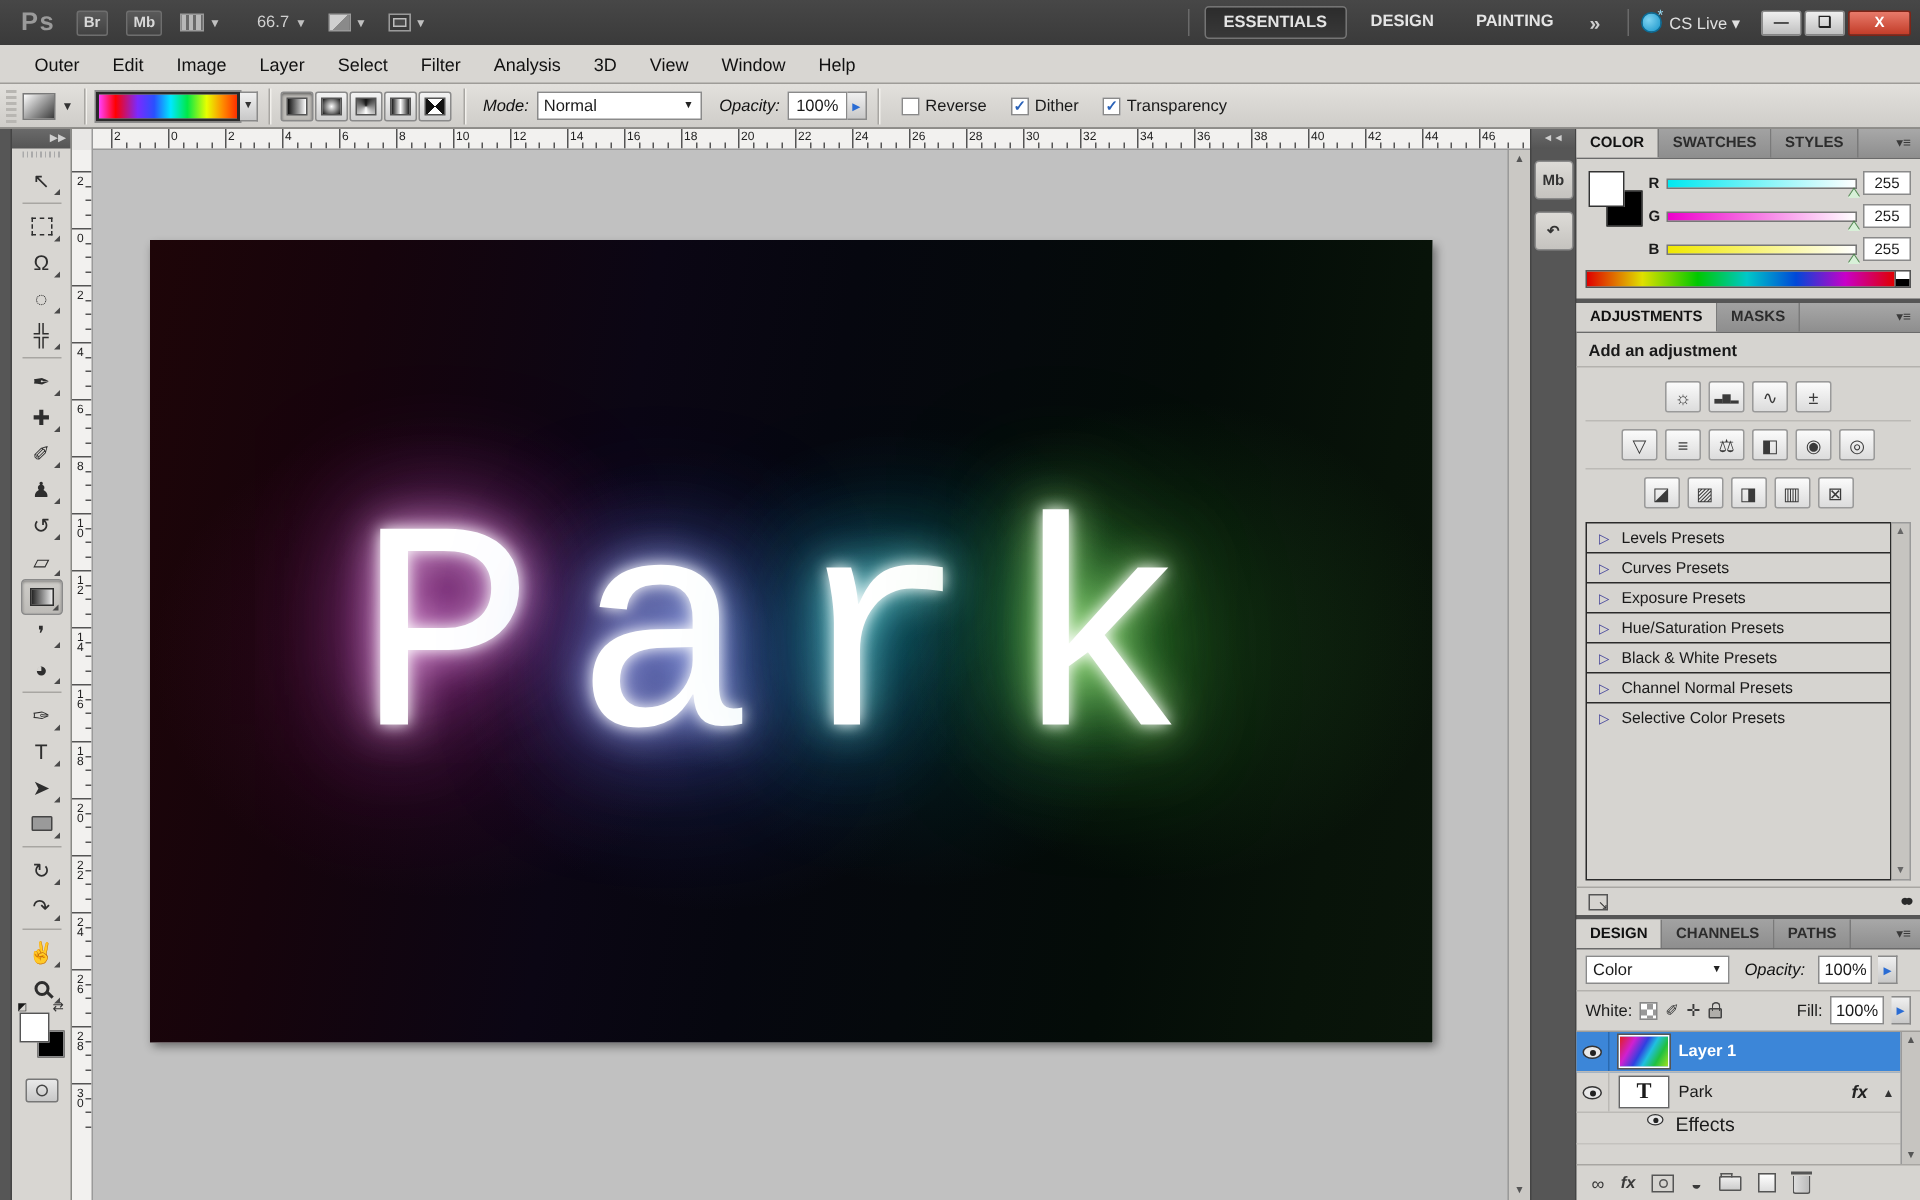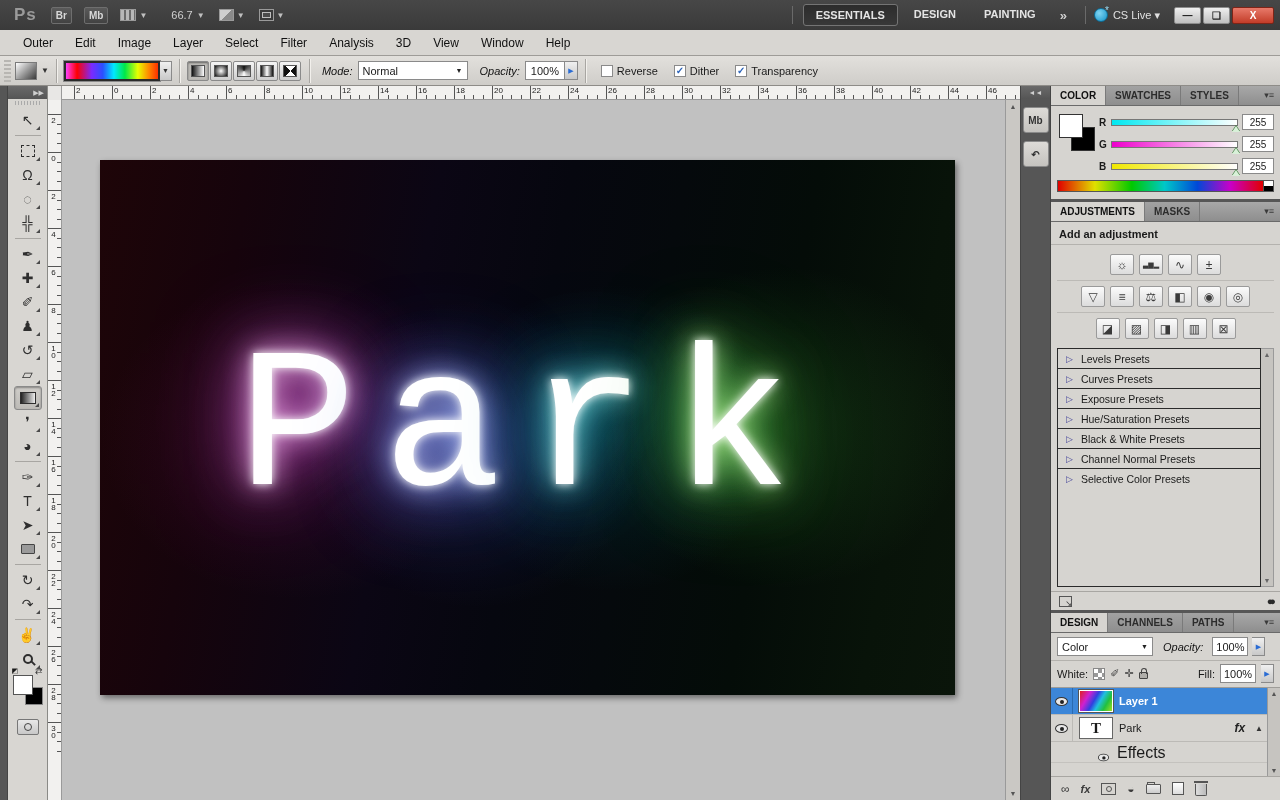--- a/index.html
+++ b/index.html
@@ -181,21 +181,21 @@
   .thumb-box { width:34px; height:22px; border:1px solid #666; flex:0 0 auto; }
   .thumb-rainbow { background:linear-gradient(120deg,#e02020,#d020d0 25%,#3040e0 45%,#20c0e0 60%,#20c040 78%,#a0e020); border:1px solid #fff; outline:1px solid #555; }
   .thumb-text { background:#fff; display:flex; align-items:center; justify-content:center; font-family:"Liberation Serif",serif; font-size:15px; font-weight:bold; }
   .thumb-black { background:#000; }
   .lrow.selected { background:#3c86d8; color:#fff; }
   .lrow.selected .eye-cell { border-right-color:#2a6ab0; }
   .lname { font-size:11px; }
   .lrow.selected .lname { font-weight:bold; color:#fff; }
   .fx-label { margin-left:auto; font-style:italic; font-weight:bold; font-size:12px; color:#222; padding-right:4px; }
   .row-caret { font-size:8px; color:#333; padding-right:4px; }
-  .effect-row { height:21px; display:flex; align-items:flex-end; gap:7px; border-bottom:1px solid #c4c2be; font-size:16px; }
+  .effect-row { height:21px; display:flex; align-items:flex-start; gap:7px; border-bottom:1px solid #c4c2be; font-size:13px; }
   .eff-ind1 { padding-left:46px; } .eff-ind2 { padding-left:62px; }
   .eye.sm { transform:scale(.85); }
   .bg-lock { margin-left:auto; margin-right:10px; }
   .italic { font-style:italic; }
   .lscroll { width:13px; background:#c6c4c0; border-left:1px solid #9a9a9a; display:flex; flex-direction:column; justify-content:space-between; align-items:center; font-size:7px; color:#555; padding:2px 0; }
   .layers-foot { height:23px; display:flex; align-items:center; gap:11px; padding:0 10px; flex:0 0 auto; color:#3a3a3a; }
   .lf-ico { font-size:12px; }
   .lf-fx { font-style:italic; font-weight:bold; font-size:11px; }
   .lf-mask { width:15px; height:12px; border:1px solid #555; display:flex; align-items:center; justify-content:center; }
   .lf-mask .c { width:6px; height:6px; border:1px solid #555; border-radius:50%; }

